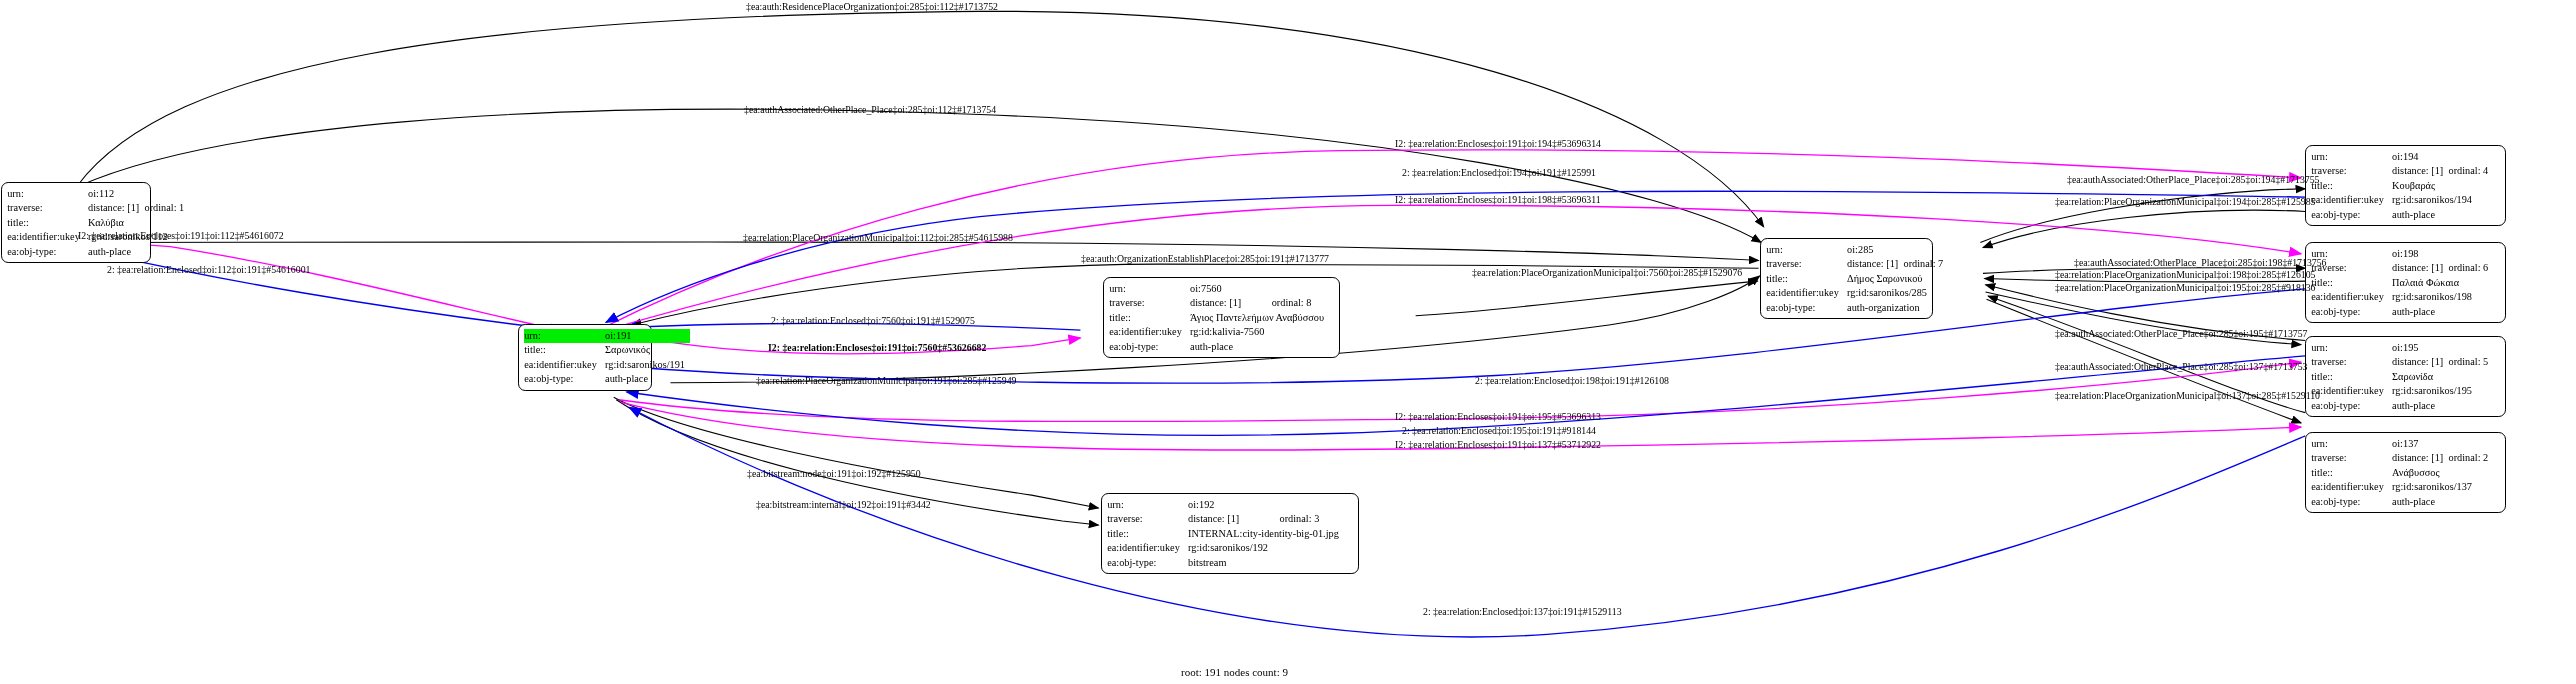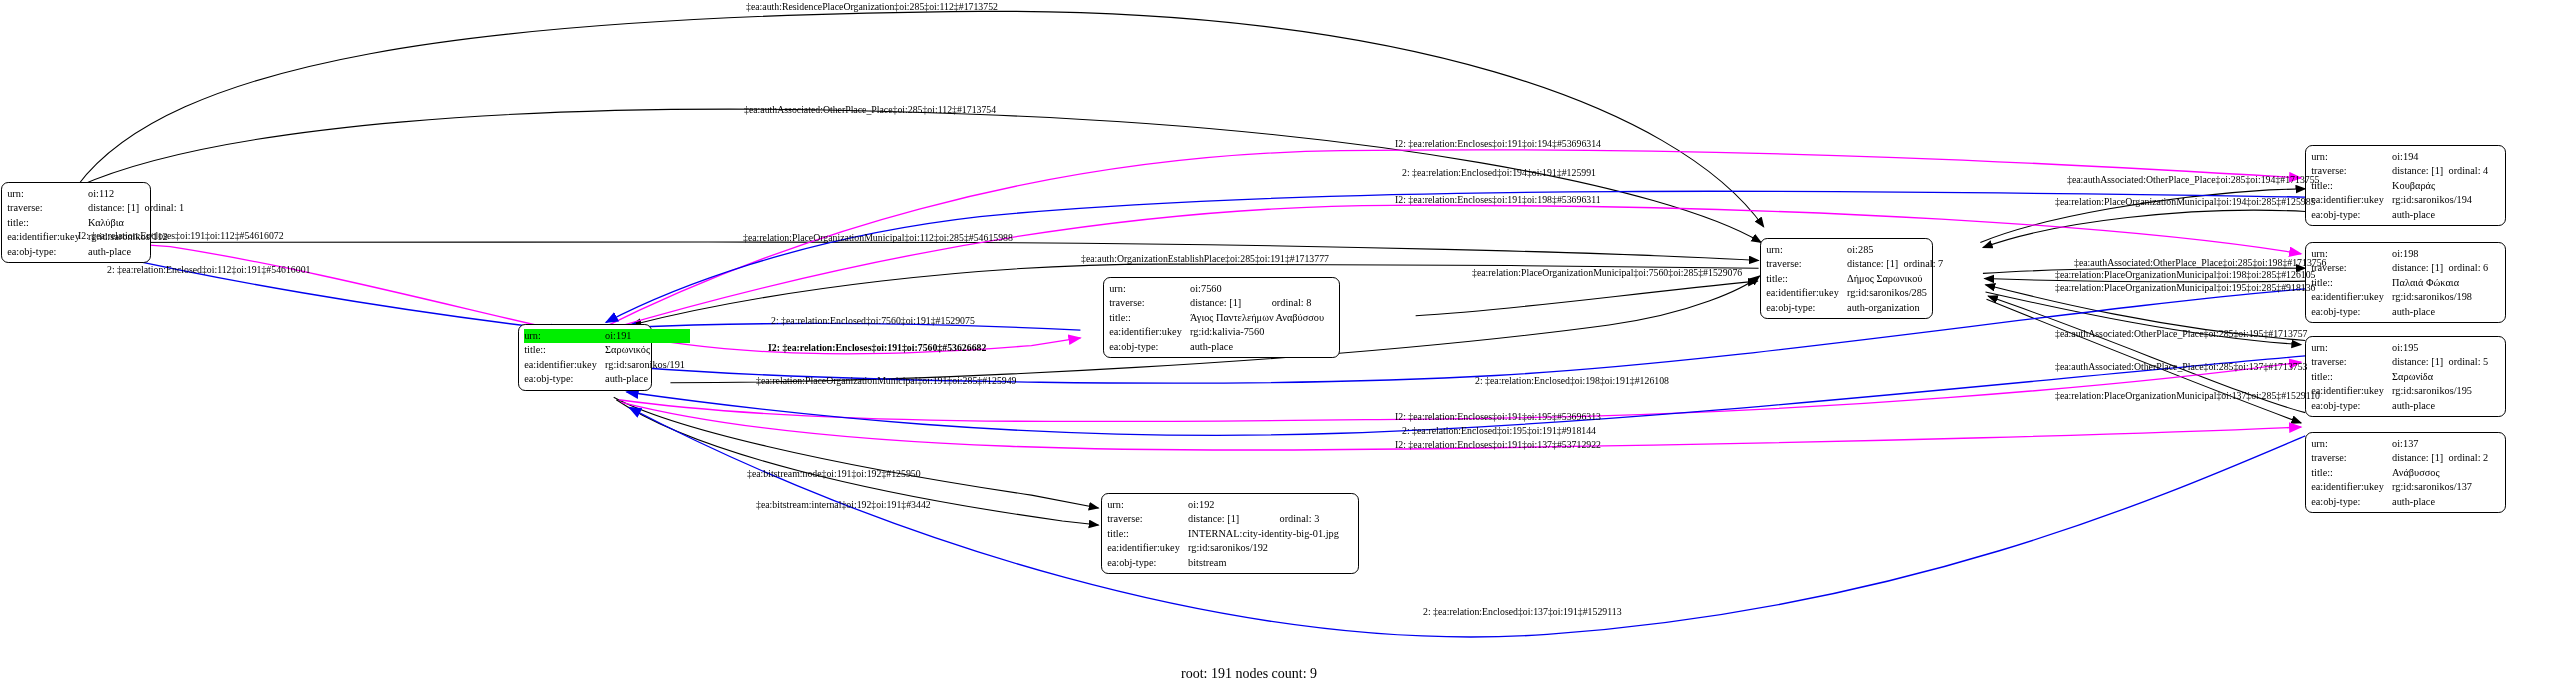--- a/index.html
+++ b/index.html
@@ -9,21 +9,21 @@
   .node{position:absolute;border:0.5px solid #000;border-radius:7.2px;background:#fff;
         box-sizing:border-box;padding:3.6px 5.2px;}
   .node table{border-collapse:collapse;}
   .node td{font-family:"Liberation Serif", serif;font-size:10.3px;color:#000;
            padding:0.5px 0;white-space:nowrap;line-height:1.30;vertical-align:top;}
   .node td.k{padding-right:8.3px;}
   .node td.v{padding-right:5.2px;}
   .hl{background:#00ee00;}
   .elabel{position:absolute;font-family:"Liberation Serif", serif;font-size:9.8px;
           color:#000;white-space:nowrap;}
-  .footer{position:absolute;font-family:"Liberation Serif", serif;font-size:14px;color:#000;}
+  .footer{position:absolute;font-family:"Liberation Serif", serif;font-size:11px;color:#000;}
 </style>
 </head>
 <body>
 
 <div id="stage">
 
   <svg id="wires" viewBox="0 0 4995 1328" xmlns="http://www.w3.org/2000/svg">
     <defs>
       <marker id="ahB" markerWidth="11" markerHeight="11" refX="9" refY="4" orient="auto">
         <path d="M0,0 L10,4 L0,8 z" fill="#000"></path>

